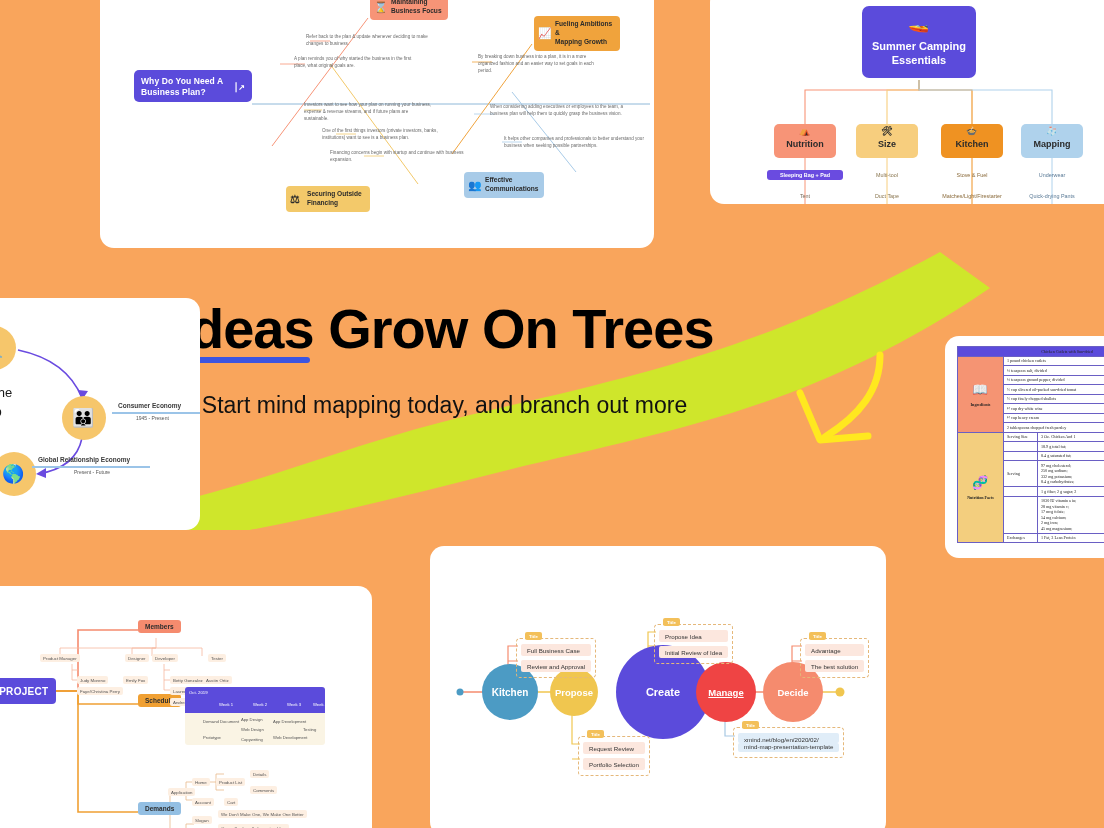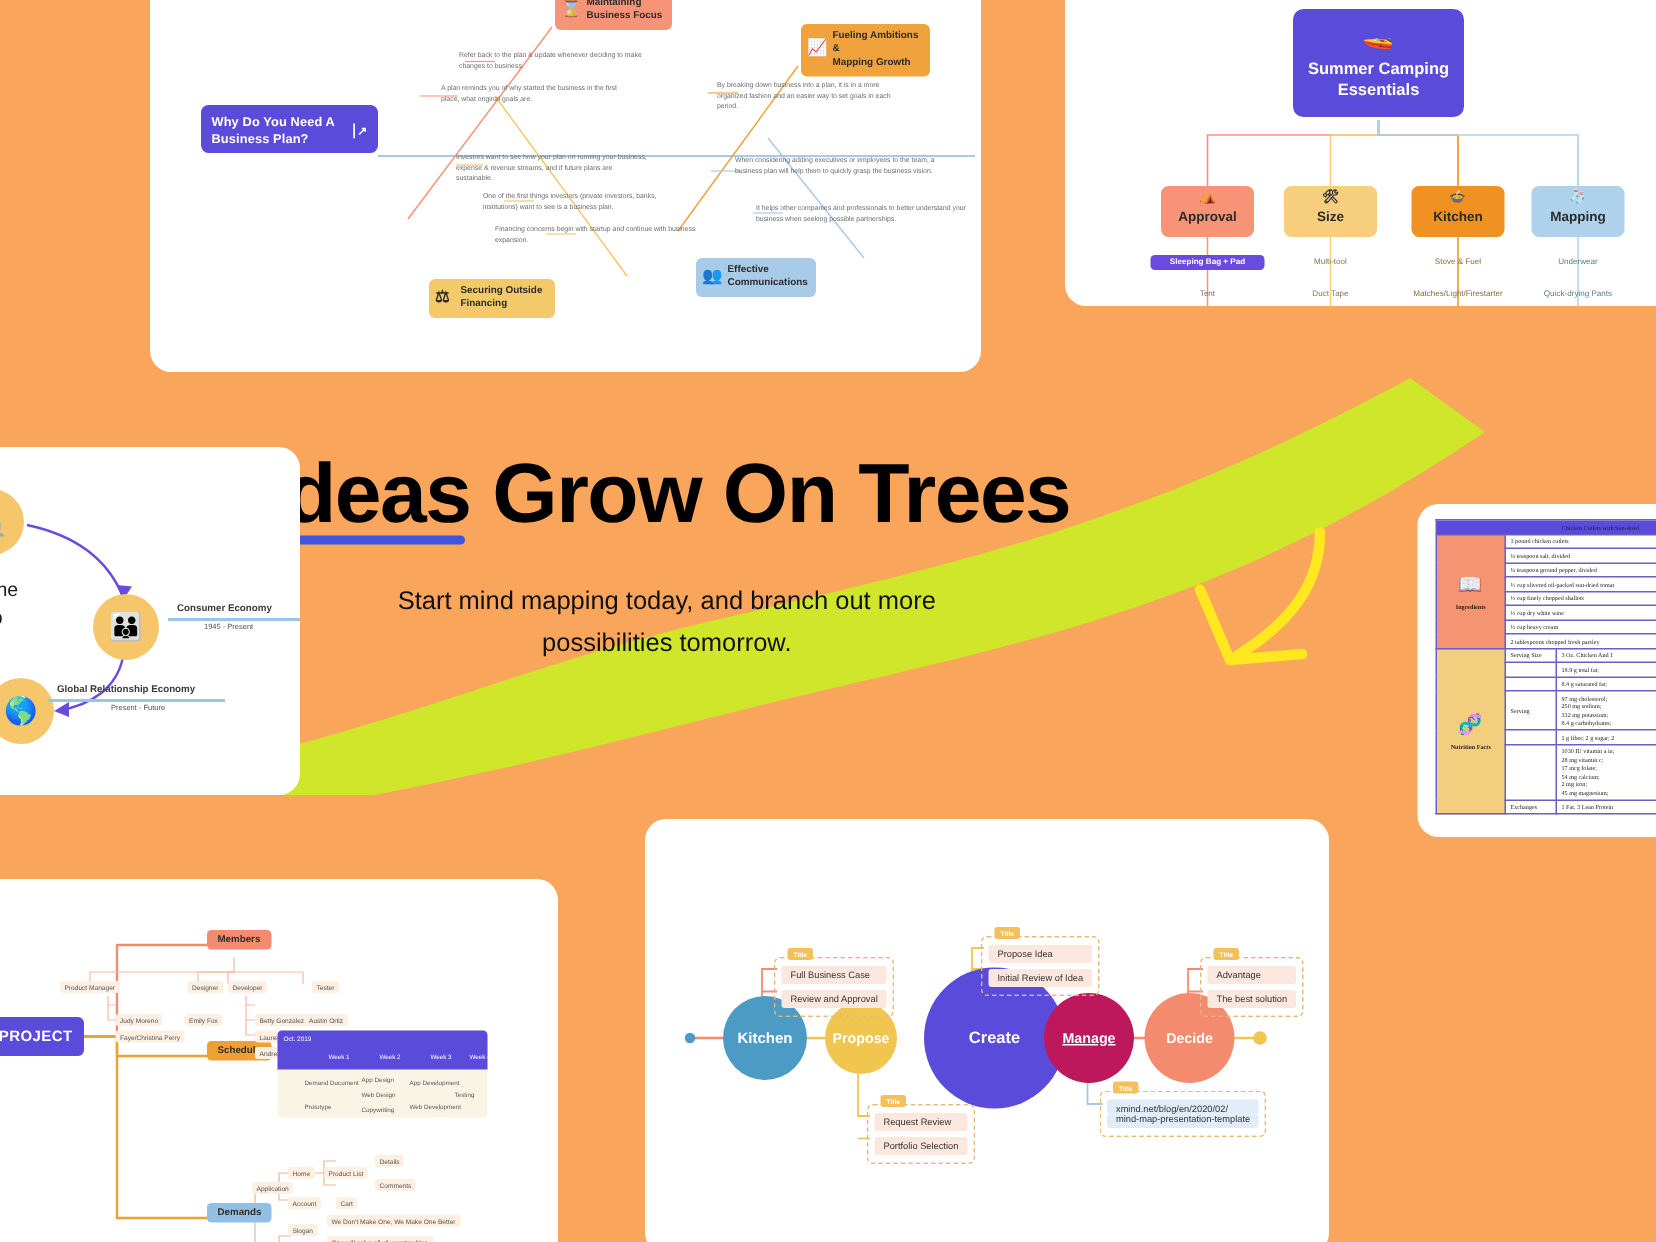--- a/index.html
+++ b/index.html
@@ -27,21 +27,21 @@
   .hero h1 {
     font-size:56px; font-weight:bold; color:#000; letter-spacing:-1px;
     line-height:1.05;
   }
   .hero .ul-word { position:relative; display:inline-block; }
   .hero .ul-word .underline {
     position:absolute; left:2px; right:4px; bottom:-4px; height:6px;
     background:#3D55E0; border-radius:3px;
   }
   .hero p {
-    margin-top:28px; font-size:17px; color:#111; line-height:1.65; font-weight:normal;
+    margin-top:28px; font-size:23px; color:#111; line-height:1.65; font-weight:normal;
   }
 
   
   #card-fishbone { left:100px; top:-14px; width:554px; height:262px; }
   .fb-wrap { position:absolute; inset:0; }
   .fb-root {
     position:absolute; left:34px; top:84px; width:118px; height:32px;
     background:#5B4BDB; border-radius:5px; color:#fff;
     font-size:8.5px; font-weight:bold; line-height:1.35;
     padding:6px 7px; letter-spacing:.1px;
@@ -146,21 +146,20 @@
     <g fill="none" stroke="#FFE81F" stroke-width="7" stroke-linecap="round" stroke-linejoin="round">
       <path d="M 880 125 C 880 160 860 185 825 207"></path>
       <path d="M 800 163 L 820 210 L 868 206"></path>
     </g>
   </svg>
 
   <div class="hero">
     <h1><span class="ul-word"><span>Ideas</span><span class="underline"></span></span><span> Grow On Trees</span></h1>
     <p>
       <span>Start mind mapping today, and branch out more</span><br>
-      <span>possibilities tomorrow.</span>
     </p>
   </div>
 
   <div class="card" id="card-fishbone">
     <div class="fb-wrap">
       <svg width="554" height="262" style="position:absolute;inset:0">
         <line x1="152" y1="118" x2="550" y2="118" stroke="#8FB8D8" stroke-width="1"></line>
         <line x1="268" y1="32" x2="172" y2="160" stroke="#F79477" stroke-width="1"></line>
         <line x1="432" y1="58" x2="352" y2="168" stroke="#F0A33C" stroke-width="1"></line>
         <line x1="230" y1="78" x2="318" y2="198" stroke="#F3C96A" stroke-width="1"></line>
@@ -228,21 +227,21 @@
     </svg>
 
     <div class="camp-root">
       <span class="emo">🚤</span>
       <span>Summer Camping</span><br>
       <span>Essentials</span>
     </div>
 
     <div class="camp-cat" style="left:64px;top:136px;background:#F79477;">
       <span class="emo">⛺</span>
-      <span>Approval</span>
+      <span>Nutrition</span>
     </div>
     <div class="camp-cat" style="left:146px;top:136px;background:#F7CE7E;">
       <span class="emo">🛠</span>
       <span>Size</span>
     </div>
     <div class="camp-cat" style="left:231px;top:136px;background:#EF9222;">
       <span class="emo">🍲</span>
       <span>Kitchen</span>
     </div>
     <div class="camp-cat" style="left:311px;top:136px;background:#AFD2EC;">
@@ -463,21 +462,21 @@
       <path d="M218 124 L218 86 L226 86" stroke="#F0C64F" fill="none" stroke-width="1.2"></path>
       <path d="M218 100 L226 100" stroke="#F0C64F" fill="none" stroke-width="1.2"></path>
       <path d="M295 166 L295 190 L305 190" stroke="#A7C8E3" fill="none" stroke-width="1.2"></path>
       <path d="M362 128 L362 100 L372 100" stroke="#F58B6E" fill="none" stroke-width="1.2"></path>
       <path d="M362 115 L372 115" stroke="#F58B6E" fill="none" stroke-width="1.2"></path>
     </svg>
 
     <div class="fl-circ" style="left:52px;top:118px;width:56px;height:56px;background:#4C9BC4;font-size:10px;">Kitchen</div>
     <div class="fl-circ" style="left:120px;top:122px;width:48px;height:48px;background:#F0C64F;font-size:9.5px;">Propose</div>
     <div class="fl-circ" style="left:186px;top:99px;width:94px;height:94px;background:#5B4BDB;font-size:11px;text-align:center;">Create</div>
-    <div class="fl-circ" style="left:266px;top:116px;width:60px;height:60px;background:#be185d;font-size:9.5px;text-decoration:underline;">Manage</div>
+    <div class="fl-circ" style="left:266px;top:116px;width:60px;height:60px;background:#ef4444;font-size:9.5px;text-decoration:underline;">Manage</div>
     <div class="fl-circ" style="left:333px;top:116px;width:60px;height:60px;background:#F58B6E;font-size:9.5px;">Decide</div>
 
     <div class="fl-box" style="left:86px;top:92px;">
       <div class="fl-tag">Title</div>
       <div class="fl-item">Full Business Case</div>
       <div class="fl-item">Review and Approval</div>
     </div>
 
     <div class="fl-box" style="left:148px;top:190px;">
       <div class="fl-tag">Title</div>

